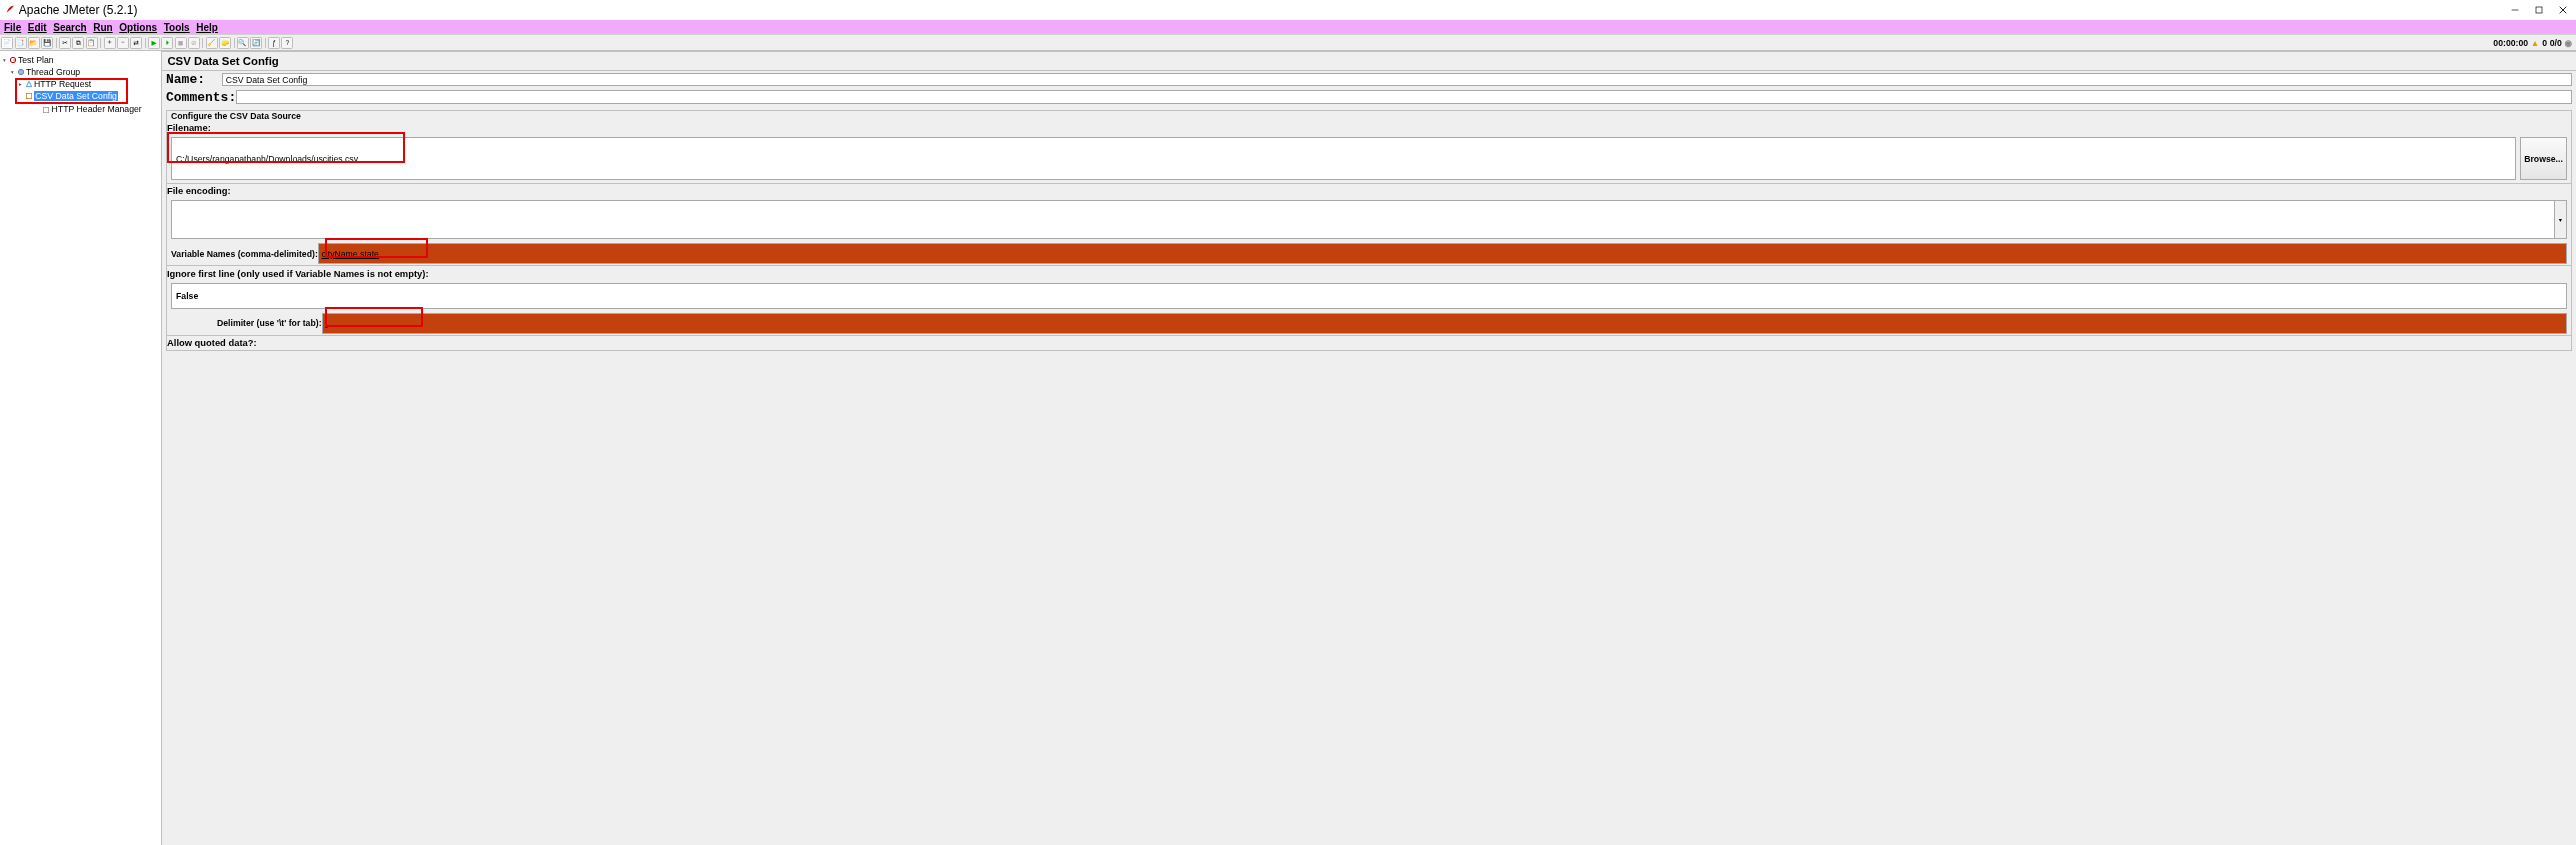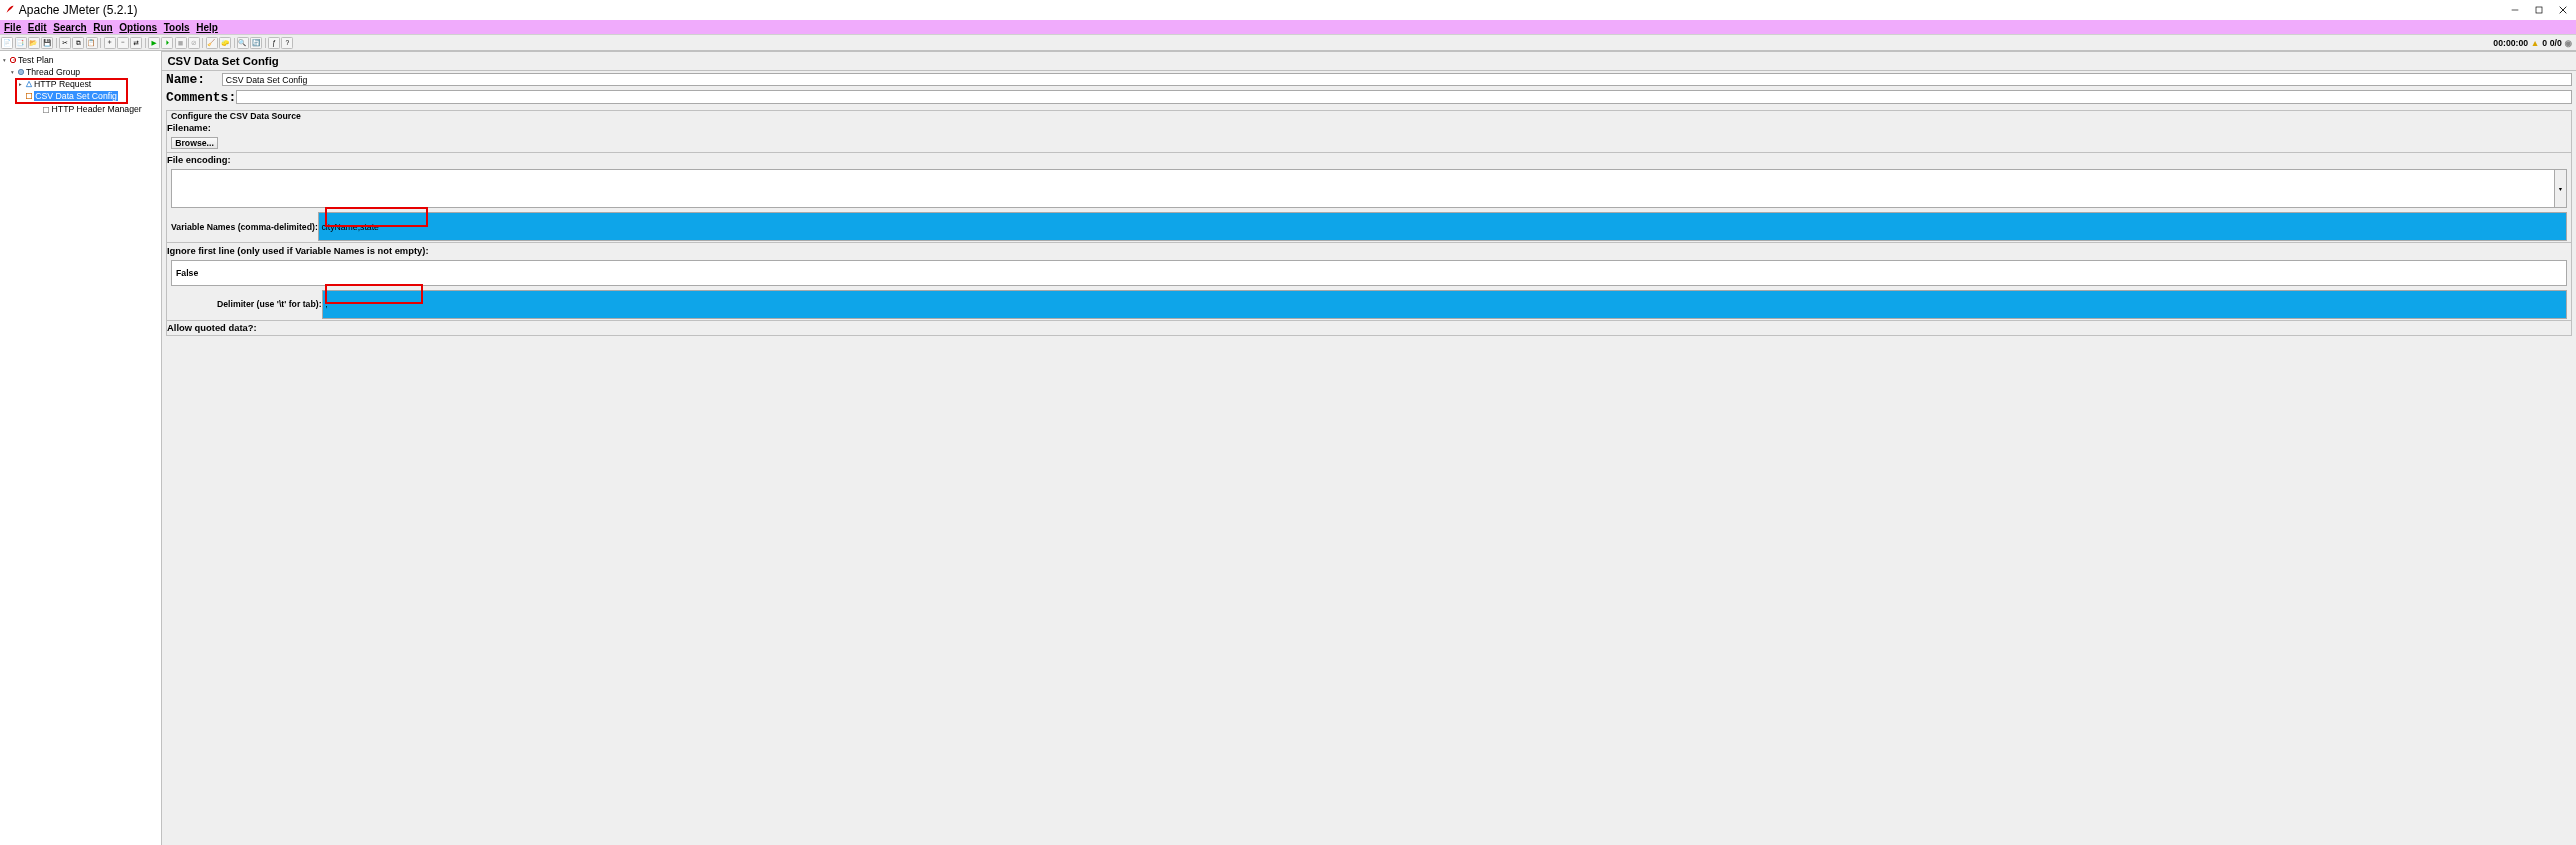--- a/index.html
+++ b/index.html
@@ -44,21 +44,21 @@
 .form-input { flex: 1; height: 13.4px; border: 0.7px solid #a9a9a9; background: #fff; font-size: 8.7px; padding: 0 2.7px; }
 .groupbox { margin: 4px 4px 0 4px; border: 0.7px solid #c0c0c0; background: #efefef; }
 .groupbox-title { font-weight: bold; font-size: 8.7px; margin-top: -6px; margin-left: 2.7px; background: #efefef; display: inline-block; padding: 0 1.3px; text-align: center; }
 .section-label { text-align: left; font-weight: bold; font-size: 9.4px; padding: 1.3px 0; border-top: 0.7px solid #c0c0c0; background: #efefef; }
 .field-block { padding: 2.7px 4px; display: flex; align-items: stretch; gap: 4px; }
 .big-input { height: 43px; flex: 1; border: 0.7px solid #a9a9a9; background: #fff; display: flex; align-items: center; padding: 0 4px; font-size: 8.7px; position: relative; }
 .browse-btn { width: 47px; border: 0.7px solid #a9a9a9; background: linear-gradient(#fafafa,#e5e5e5); display: flex; align-items: center; justify-content: center; font-weight: bold; font-size: 8.7px; }
 .red-overlay { position: absolute; border: 2px solid #e60000; pointer-events: none; }
 .inline-row { display: flex; align-items: center; padding: 1.3px 4px; }
 .inline-row .lbl { font-weight: bold; font-size: 8.7px; }
-.inline-row .inp { flex: 1; height: 29px; border: 0.7px solid #a9a9a9; background: #0ea5e9; padding: 0 2.7px; font-size: 8.7px; }
+.inline-row .inp { flex: 1; height: 21px; border: 0.7px solid #a9a9a9; background: #c2410c; padding: 0 2.7px; font-size: 8.7px; text-decoration: underline; }
 .enc-area { height: 39px; border: 0.7px solid #a9a9a9; background: #fff; margin: 2.7px 4px; position: relative; }
 .enc-drop { position: absolute; right: 0; top: 0; bottom: 0; width: 12px; border-left: 0.7px solid #a9a9a9; background: #efefef; display: flex; align-items: center; justify-content: center; font-size: 5.4px; }
 .ignore-block { height: 26px; border: 0.7px solid #a9a9a9; background: #fff; margin: 2.7px 4px; display: flex; align-items: center; padding: 0 4px; font-weight: bold; font-size: 8.7px; }
 </style>
 </head>
 <body>
 
 <div class="titlebar">
   <span class="feather">
     <svg viewBox="0 0 24 24" width="9.4" height="9.4">
@@ -188,20 +188,24 @@
     <div class="form-row">
       <span class="form-label">Comments:</span>
       <input class="form-input" value="" style="">
     </div>
 
     <div class="groupbox">
       <span class="groupbox-title">Configure the CSV Data Source</span>
 
       <div class="section-label" style="border-top:none;">Filename:</div>
       <div class="field-block">
+        <div class="big-input">
+          <span>C:/Users/ranganathanh/Downloads/uscities.csv</span>
+          <div class="red-overlay" style="left:-5.4px; top:-6.7px; width:238px; height:31px;"></div>
+        </div>
         <div class="browse-btn">
             <span>Browse...</span>
           </div>
       </div>
 
       <div class="section-label">File encoding:</div>
       <div class="enc-area">
         <div class="enc-drop">▼</div>
       </div>
 

